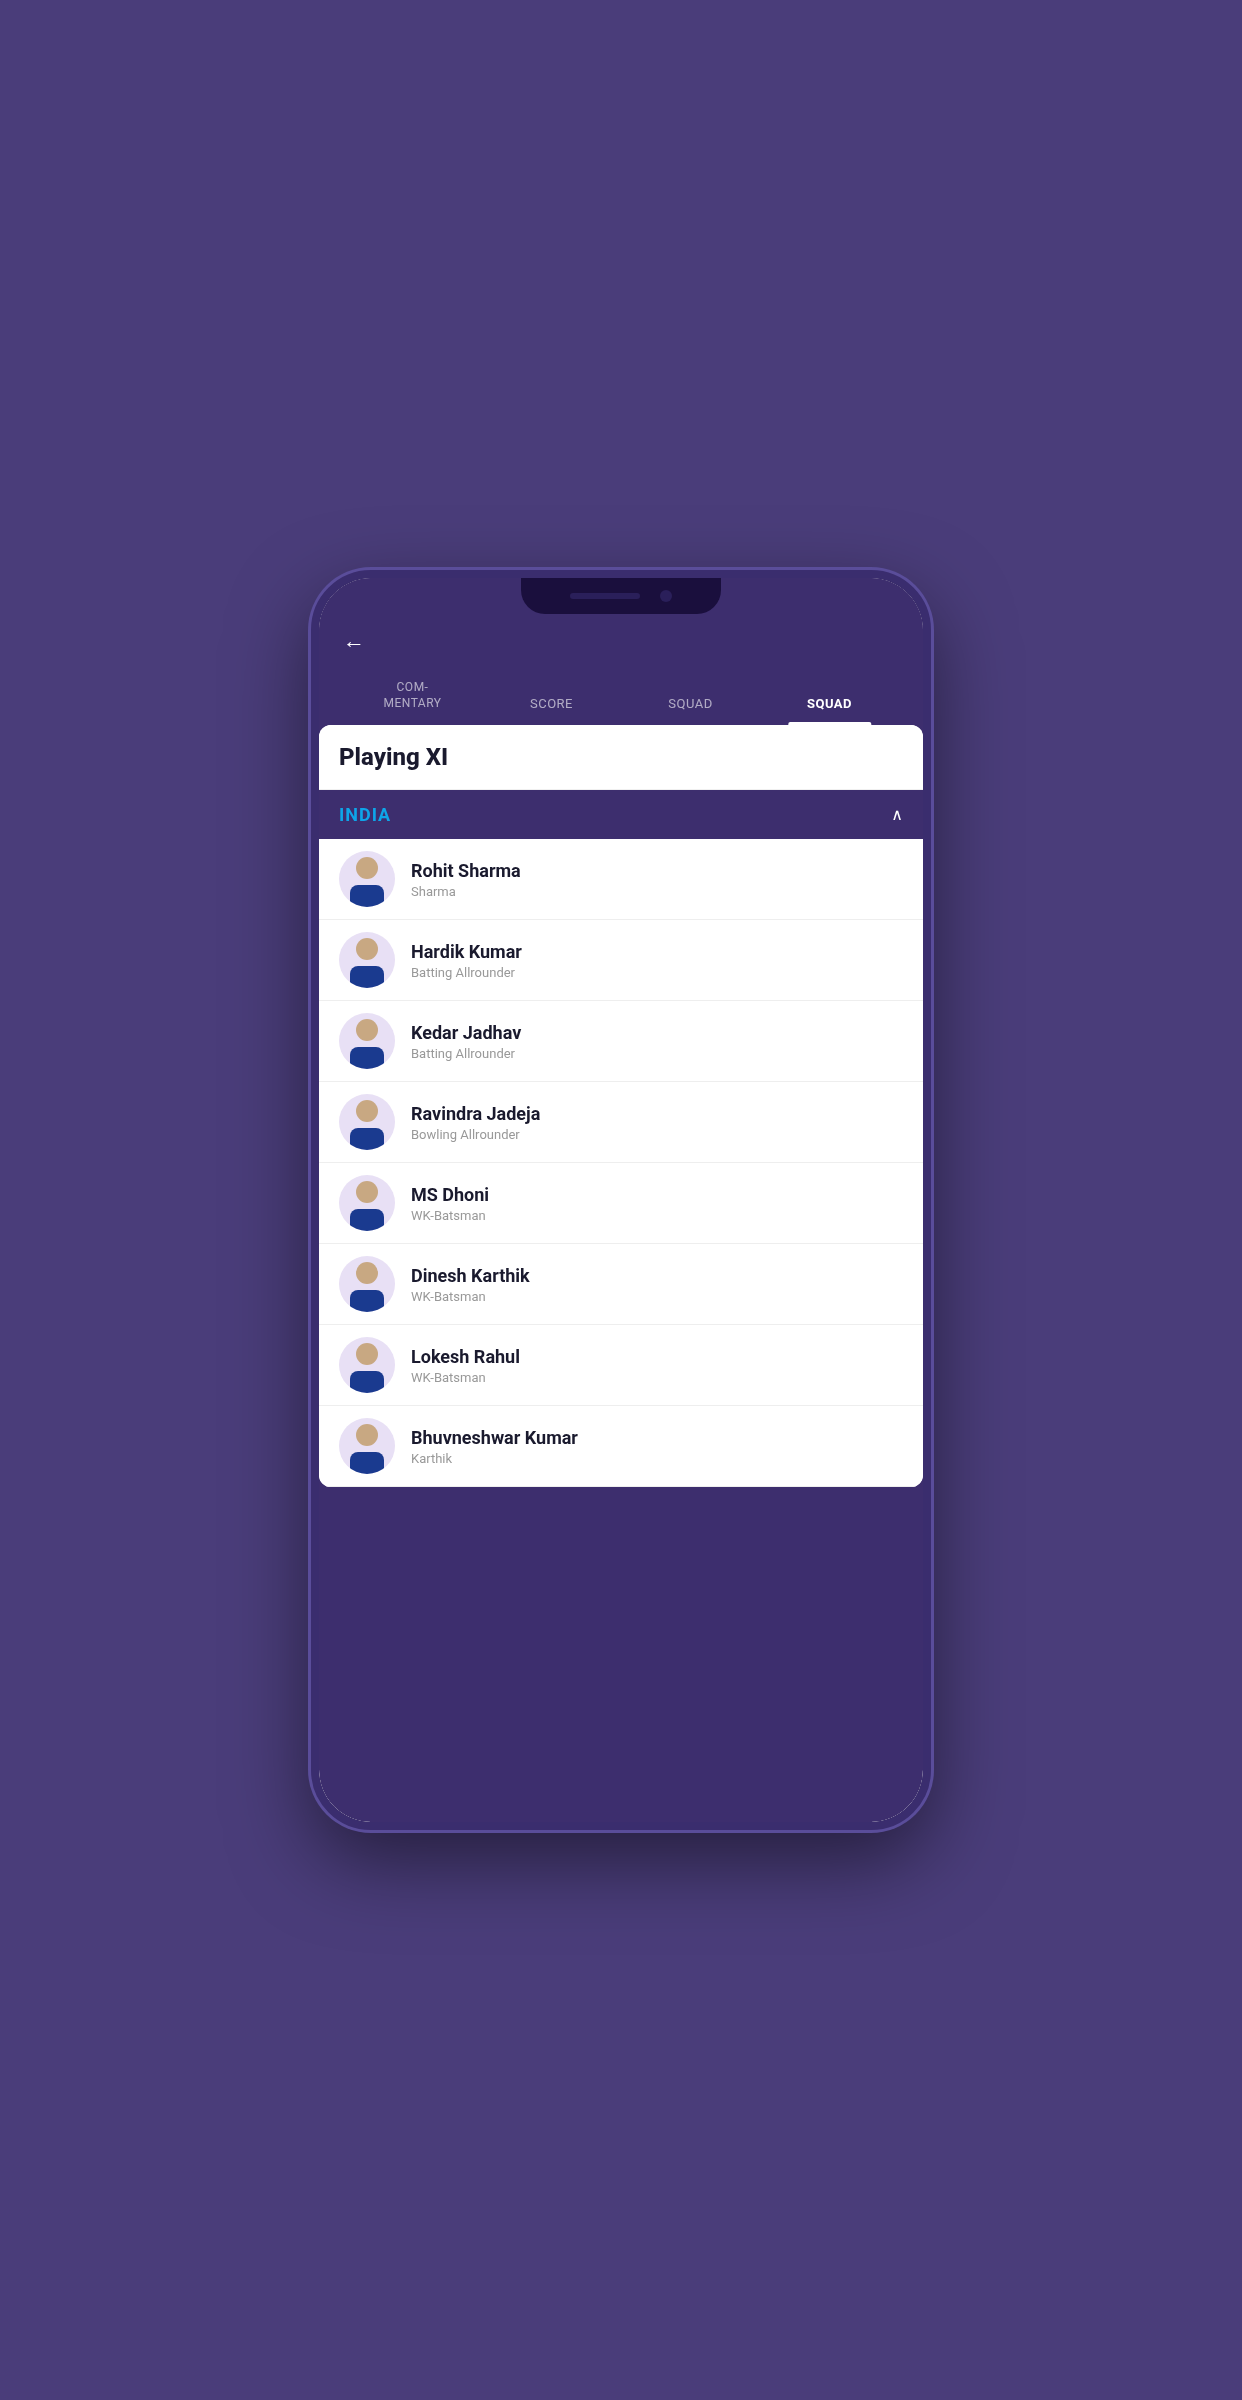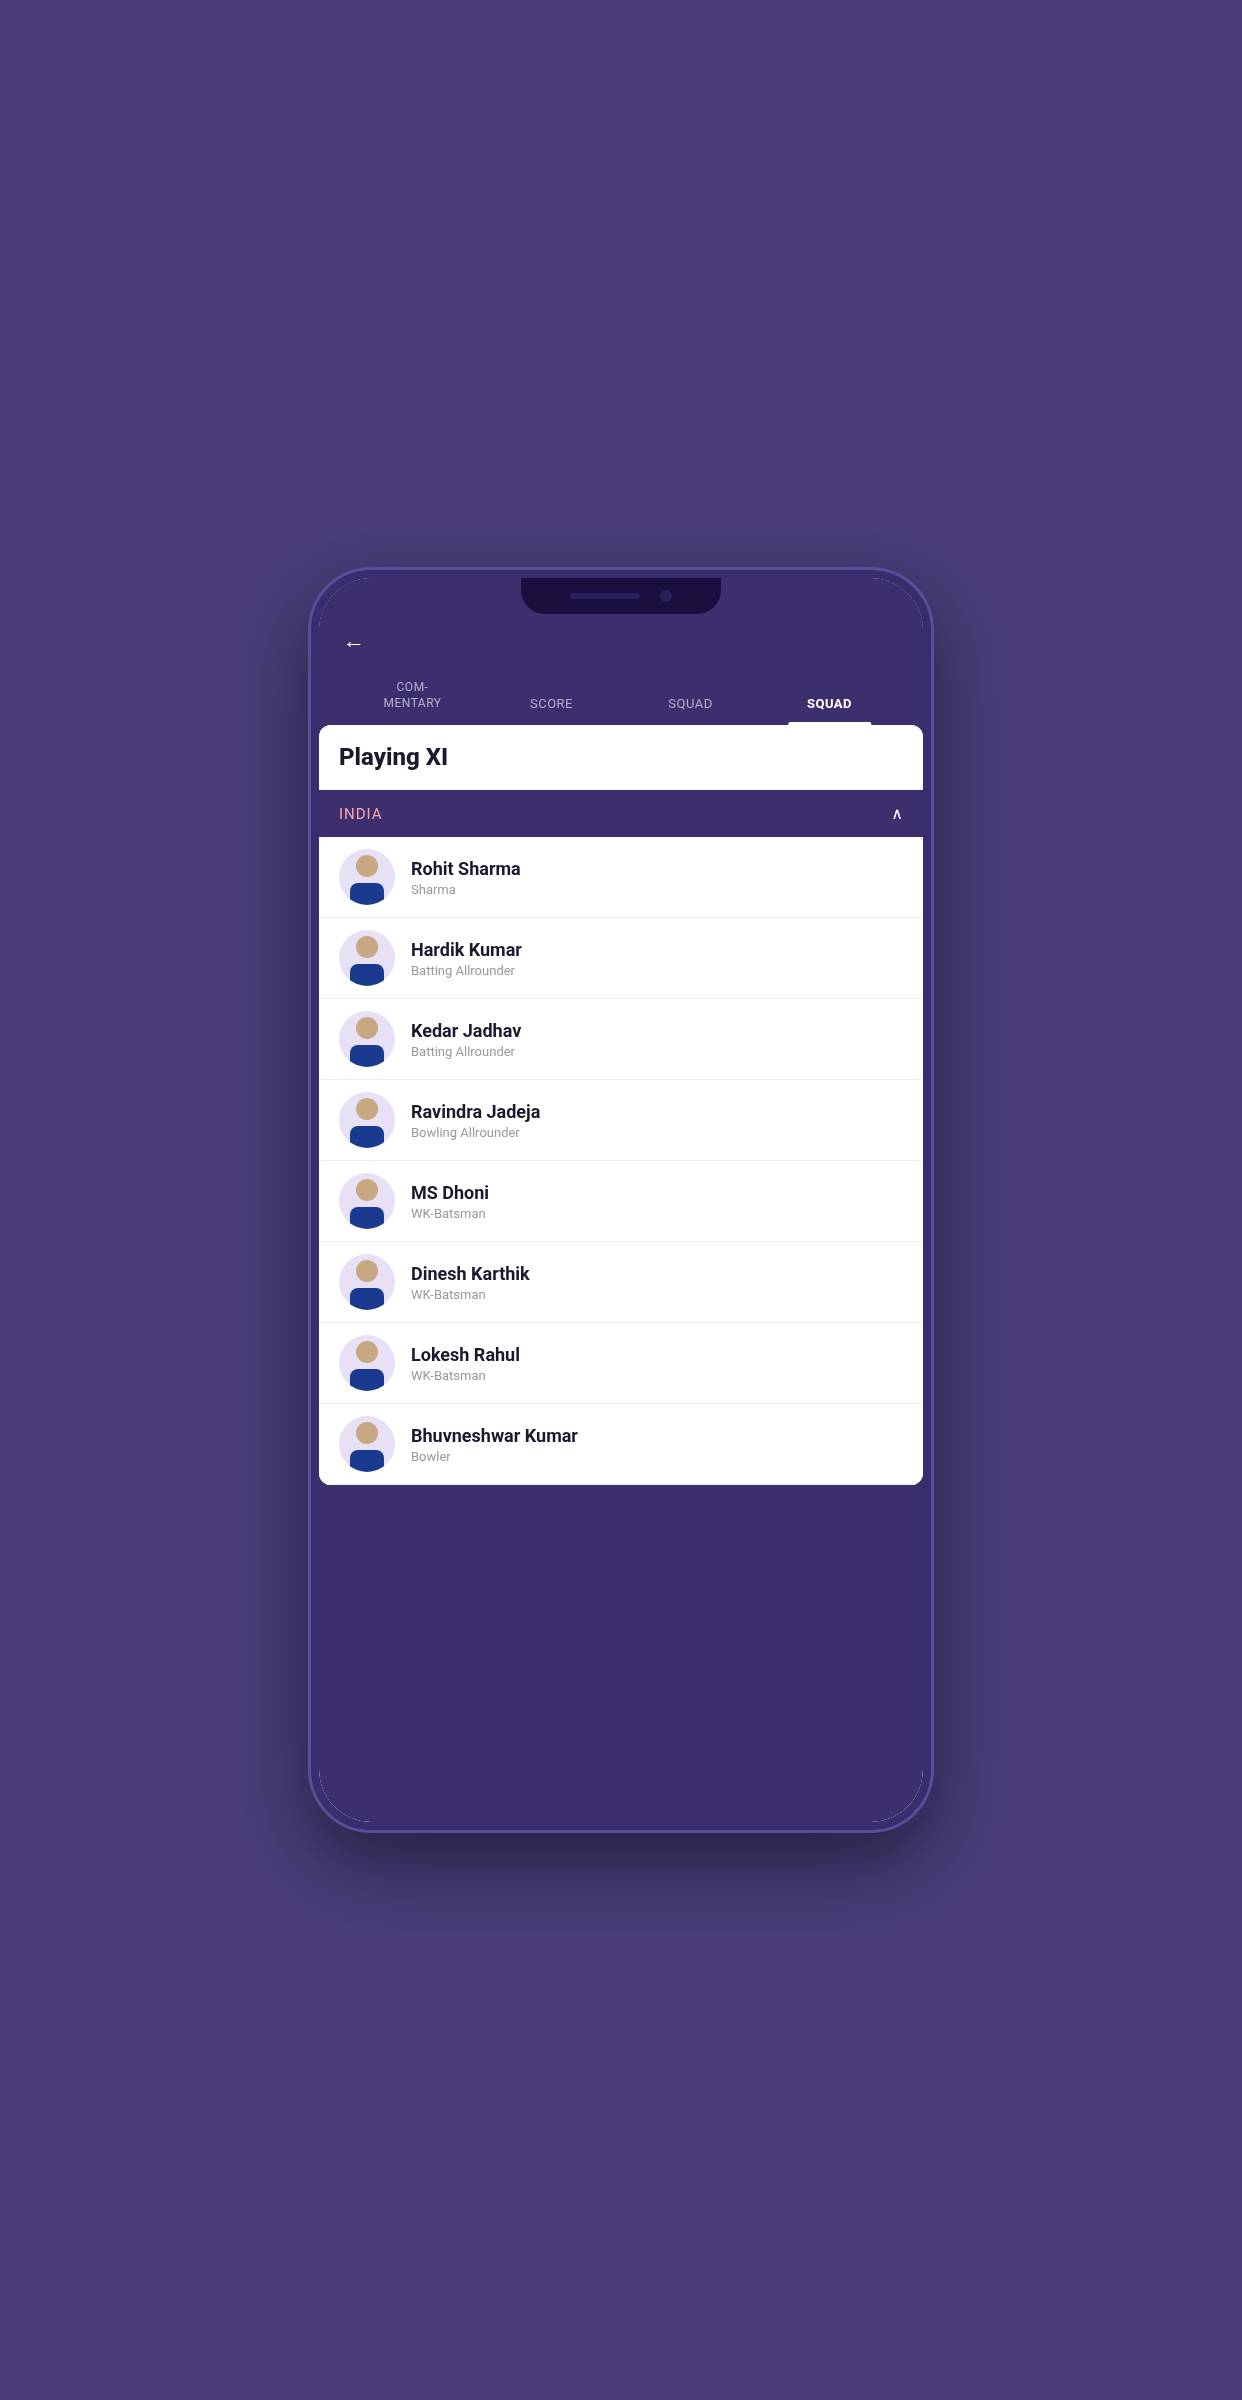--- a/index.html
+++ b/index.html
@@ -179,23 +179,23 @@
     
     .country-header {
       background: #3d2e6e;
       padding: 14px 20px;
       display: flex;
       justify-content: space-between;
       align-items: center;
     }
 
     .country-name {
-      color: #fca5a5;
-      font-size: 15px;
-      font-weight: 400;
+      color: #0ea5e9;
+      font-size: 18px;
+      font-weight: 700;
       letter-spacing: 1px;
     }
 
     .chevron-up {
       color: #ffffff;
       font-size: 16px;
     }
 
     
     .player-list {
@@ -398,21 +398,21 @@
 
             <div class="player-row">
               <div class="player-avatar">
                 <div class="avatar-figure">
                   <div class="head"></div>
                   <div class="body"></div>
                 </div>
               </div>
               <div class="player-info">
                 <div class="player-name">Bhuvneshwar Kumar</div>
-                <div class="player-role">Bowler</div>
+                <div class="player-role">Karthik</div>
               </div>
             </div>
 
           </div>
         </div>
 
       </div>
     </div>
   </div>
 </div>

